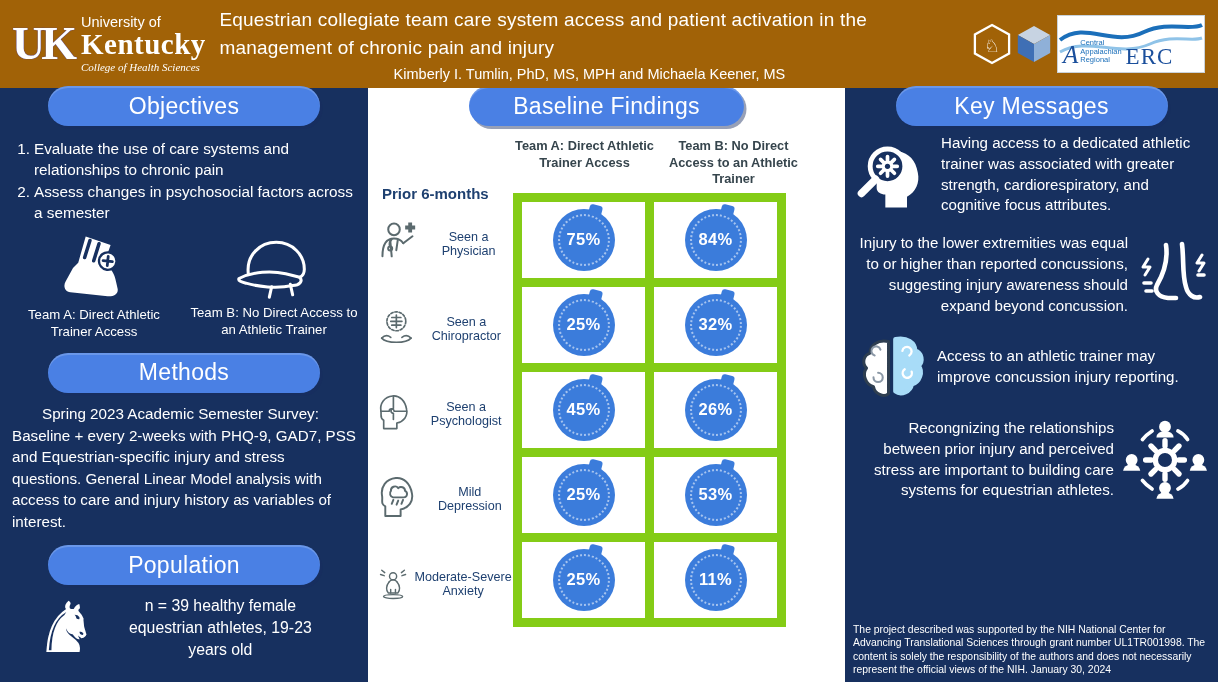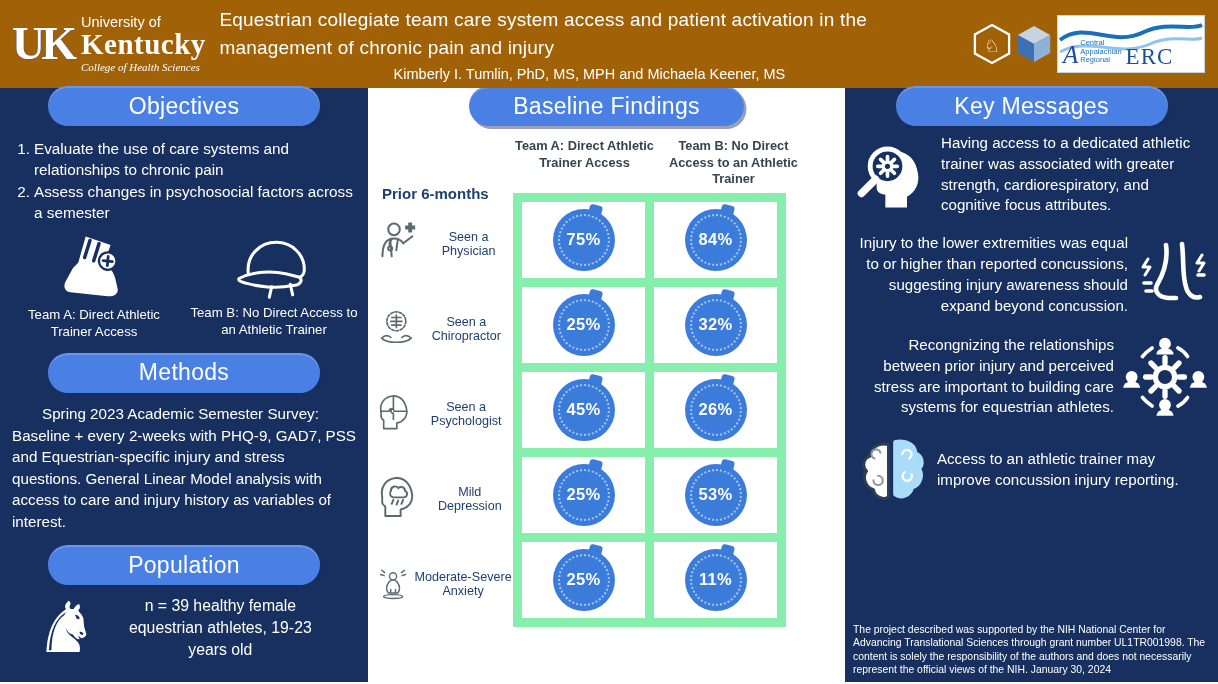--- a/index.html
+++ b/index.html
@@ -52,21 +52,21 @@
 
   
   .mid-col { z-index:1; }
   .team-headers { margin:12px 0 0 147px; width:288px; display:flex; gap:10px; }
   .team-header { flex:1; font-size:12.8px; font-weight:bold; color:#36454d; text-align:center; line-height:1.3; }
   .prior-label { position:absolute; left:14px; top:97px; font-size:15px; font-weight:bold; color:#1e4070; }
   .findings { display:flex; margin-top:5px; padding-left:6px; }
   .row-labels { width:139px; display:flex; flex-direction:column; padding-top:9px; }
   .row-label { height:85px; display:flex; flex-direction:row; align-items:center; justify-content:center; gap:1px; }
   .row-label span { font-size:12.6px; color:#1e4070; text-align:center; line-height:1.15; }
-  .grid { background:#86efac; padding:9px; display:grid; grid-template-columns:repeat(2,123px); grid-auto-rows:76px; gap:9px; height:434px; }
+  .grid { background:#84cc16; padding:9px; display:grid; grid-template-columns:repeat(2,123px); grid-auto-rows:76px; gap:9px; height:434px; }
   .cell { background:#fff; display:flex; align-items:center; justify-content:center; }
   .donut { position:relative; width:62px; height:62px; border-radius:50%; background:#3b7cdb; display:flex; align-items:center; justify-content:center; }
   .donut::before { content:""; position:absolute; inset:5px; border:2px dotted rgba(255,255,255,.55); border-radius:50%; }
   .donut-tab { position:absolute; top:-4px; right:13px; width:13px; height:11px; background:#3b7cdb; border-radius:3px; transform:rotate(14deg); }
   .donut-value { position:relative; z-index:2; color:#fff; font-weight:bold; font-size:16.5px; letter-spacing:.3px; }
 
   
   .messages { padding:7px 10px 0; display:flex; flex-direction:column; gap:17px; }
   .msg { display:flex; align-items:center; gap:8px; color:#fff; }
   .msg p { font-size:15.1px; line-height:1.38; flex:1; }
@@ -343,20 +343,34 @@
           <g fill="none" stroke="#fff" stroke-linecap="round" stroke-linejoin="round">
             <path stroke-width="4.6" d="M30,6 C32,20 28,34 21,46 C18,52 22,58 32,59 H40"></path>
             <path stroke-width="4.6" d="M46,5 C48,20 46,36 50,48 C52,56 58,60 64,58"></path>
             <path stroke-width="3" d="M12,20 l-5,8 h7 l-5,8"></path>
             <path stroke-width="3" d="M66,16 l-5,8 h7 l-5,8"></path>
             <path stroke-width="3.6" d="M8,44 h7 M10,52 h6 M62,36 h6"></path>
           </g>
         </svg>
       </div>
 
+      <div class="msg msg-left">
+        <svg viewBox="0 0 64 56" width="74" height="66">
+          <path d="M29,6 C20,4 13,9 13,16 C7,18 6,25 10,29 C6,34 9,43 16,45 C17,51 25,55 29,51 Z" fill="#fff" stroke="#2e3e50" stroke-width="2.6" stroke-linejoin="round"></path>
+          <path d="M35,4 C45,2 52,7 52,14 C58,16 59,23 55,27 C59,32 56,41 49,43 C48,49 40,53 35,49 Z" fill="#a8dcf8" stroke="#a8dcf8" stroke-width="4" stroke-linejoin="round"></path>
+          <g fill="none" stroke="#fff" stroke-width="2" stroke-linecap="round">
+            <path d="M41,14 a4,4 0 1 1 6,4 M43,30 a4,4 0 1 0 6,2"></path>
+          </g>
+          <g fill="none" stroke="#8b98a6" stroke-width="1.8" stroke-linecap="round">
+            <path d="M22,13 a4,4 0 1 0 -5,5 M20,33 a4,4 0 1 1 -4,4"></path>
+          </g>
+        </svg>
+        <p>Access to an athletic trainer may improve concussion injury reporting.</p>
+      </div>
+
       <div class="msg msg-right">
         <p>Recongnizing the relationships between prior injury and perceived stress are important to building care systems for equestrian athletes.</p>
         <svg viewBox="0 0 80 80" width="86" height="86">
           <g stroke="#fff" fill="none" stroke-width="5" stroke-linecap="round">
             <circle cx="40" cy="40" r="9"></circle>
             <path d="M40,27 v-5 M40,53 v5 M27,40 h-5 M53,40 h5 M31,31 l-4,-4 M49,31 l4,-4 M31,49 l-4,4 M49,49 l4,4"></path>
           </g>
           <g fill="#fff">
             <circle cx="40" cy="9" r="5.5"></circle>
               <path d="M32,19 a8,6 0 0 1 16,0 Z"></path>
@@ -365,32 +379,18 @@
             <circle cx="71" cy="40" r="5.5"></circle>
               <path d="M63,50 a8,6 0 0 1 16,0 Z"></path>
             <circle cx="40" cy="66" r="5.5"></circle>
               <path d="M32,76 a8,6 0 0 1 16,0 Z"></path>
           </g>
           <g stroke="#fff" fill="none" stroke-width="3.4" stroke-linecap="round">
             <path d="M19,21 C22,17 25,15 28,13 M52,13 C56,15 59,18 61,21 M19,59 C22,63 25,65 28,67 M52,67 C56,65 59,62 61,59"></path>
           </g>
         </svg>
       </div>
-
-      <div class="msg msg-left">
-        <svg viewBox="0 0 64 56" width="74" height="66">
-          <path d="M29,6 C20,4 13,9 13,16 C7,18 6,25 10,29 C6,34 9,43 16,45 C17,51 25,55 29,51 Z" fill="#fff" stroke="#2e3e50" stroke-width="2.6" stroke-linejoin="round"></path>
-          <path d="M35,4 C45,2 52,7 52,14 C58,16 59,23 55,27 C59,32 56,41 49,43 C48,49 40,53 35,49 Z" fill="#a8dcf8" stroke="#a8dcf8" stroke-width="4" stroke-linejoin="round"></path>
-          <g fill="none" stroke="#fff" stroke-width="2" stroke-linecap="round">
-            <path d="M41,14 a4,4 0 1 1 6,4 M43,30 a4,4 0 1 0 6,2"></path>
-          </g>
-          <g fill="none" stroke="#8b98a6" stroke-width="1.8" stroke-linecap="round">
-            <path d="M22,13 a4,4 0 1 0 -5,5 M20,33 a4,4 0 1 1 -4,4"></path>
-          </g>
-        </svg>
-        <p>Access to an athletic trainer may improve concussion injury reporting.</p>
-      </div>
     </div>
 
     <div class="nih-footer">The project described was supported by the NIH National Center for Advancing Translational Sciences through grant number UL1TR001998.  The content is solely the responsibility of the authors and does not necessarily represent the official views of the NIH. January 30, 2024</div>
   </aside>
 
 </div>
 
 </body></html>

